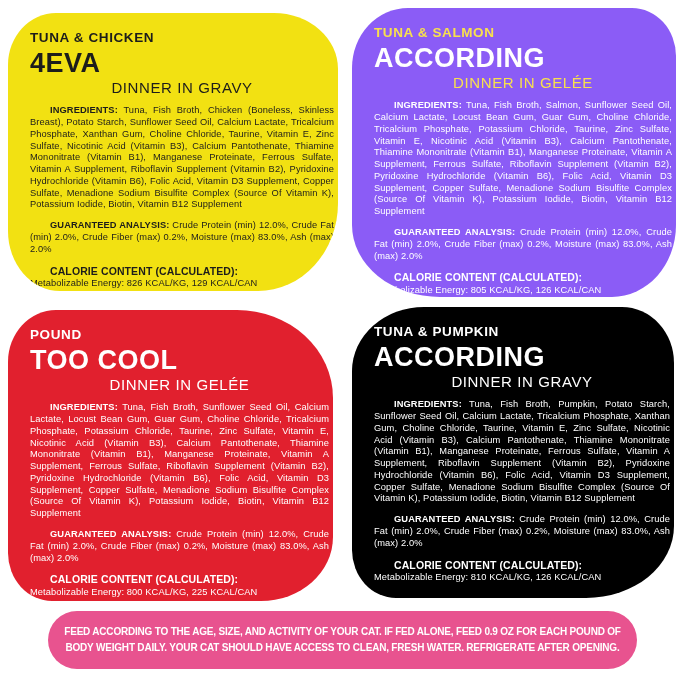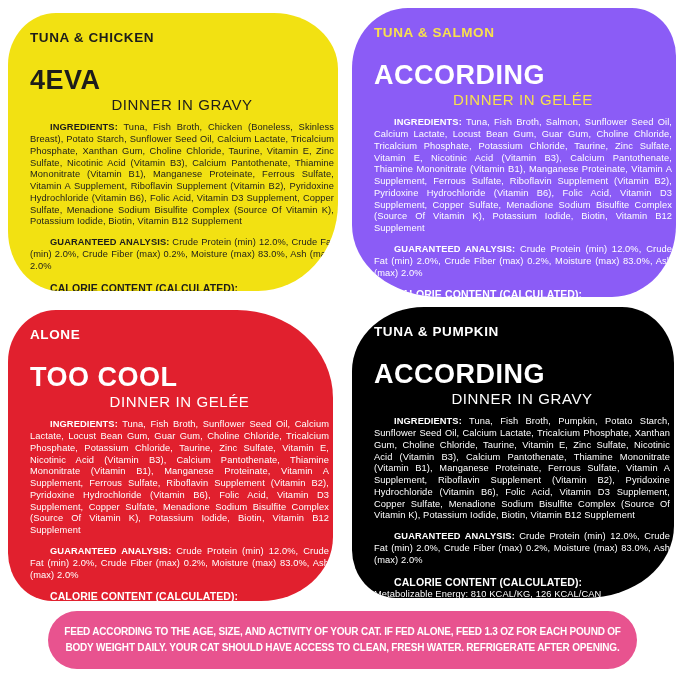--- a/index.html
+++ b/index.html
@@ -22,21 +22,21 @@
   }
   .panel-red{
     left:8px;top:310px;width:325px;height:291px;background:#E1202E;color:#FFFFFF;
     border-radius:48px 96px 72px 44px / 52px 88px 64px 48px;
   }
   .panel-green{
     left:352px;top:307px;width:322px;height:291px;background:#000000;color:#FFFFFF;
     border-radius:72px 52px 88px 44px / 64px 56px 72px 48px;
   }
   .flavor{font-size:13.5px;font-weight:700;letter-spacing:.6px;line-height:1.15;}
-  .pname{font-size:27px;font-weight:800;letter-spacing:.5px;margin:20px 0 2px;line-height:1.05;}
+  .pname{font-size:27px;font-weight:800;letter-spacing:.5px;margin:3px 0 2px;line-height:1.05;}
   .dstyle{font-size:15px;font-weight:400;letter-spacing:.6px;line-height:1.15;text-align:center;}
   .panel-orange .flavor,.panel-orange .dstyle{color:#F8E04E;}
   .panel-orange .pname,.panel-red .pname,.panel-green .pname{color:#FFFFFF;}
   .body{
     font-size:9.3px;line-height:1.27;text-align:justify;margin:9px 0 0;
     letter-spacing:.1px;
   }
   .body strong{font-weight:700;margin-left:20px;}
   .blk{display:block;}
   .cal-label{font-size:10.5px;}
@@ -69,21 +69,21 @@
   <div class="dstyle">DINNER IN GELÉE</div>
   <p class="body"><strong>INGREDIENTS:</strong> <span>Tuna, Fish Broth, Salmon, Sunflower Seed Oil, Calcium Lactate, Locust Bean Gum, Guar Gum, Choline Chloride, Tricalcium Phosphate, Potassium Chloride, Taurine, Zinc Sulfate, Vitamin E, Nicotinic Acid (Vitamin B3), Calcium Pantothenate, Thiamine Mononitrate (Vitamin B1), Manganese Proteinate, Vitamin A Supplement, Ferrous Sulfate, Riboflavin Supplement (Vitamin B2), Pyridoxine Hydrochloride (Vitamin B6), Folic Acid, Vitamin D3 Supplement, Copper Sulfate, Menadione Sodium Bisulfite Complex (Source Of Vitamin K), Potassium Iodide, Biotin, Vitamin B12 Supplement</span></p>
   <p class="body"><strong>GUARANTEED ANALYSIS:</strong> <span>Crude Protein (min) 12.0%, Crude Fat (min) 2.0%, Crude Fiber (max) 0.2%, Moisture (max) 83.0%, Ash (max) 2.0%</span></p>
   <p class="body">
       <strong class="blk cal-label">CALORIE CONTENT (CALCULATED):</strong>
       <span class="blk">Metabolizable Energy: 805 KCAL/KG, 126 KCAL/CAN</span>
     </p>
 </section>
 
 <section class="panel panel-red">
-  <div class="flavor">ALONE</div>
+  <div class="flavor">POUND</div>
   <h2 class="pname">TOO COOL</h2>
   <div class="dstyle">DINNER IN GELÉE</div>
   <p class="body"><strong>INGREDIENTS:</strong> <span>Tuna, Fish Broth, Sunflower Seed Oil, Calcium Lactate, Locust Bean Gum, Guar Gum, Choline Chloride, Tricalcium Phosphate, Potassium Chloride, Taurine, Zinc Sulfate, Vitamin E, Nicotinic Acid (Vitamin B3), Calcium Pantothenate, Thiamine Mononitrate (Vitamin B1), Manganese Proteinate, Vitamin A Supplement, Ferrous Sulfate, Riboflavin Supplement (Vitamin B2), Pyridoxine Hydrochloride (Vitamin B6), Folic Acid, Vitamin D3 Supplement, Copper Sulfate, Menadione Sodium Bisulfite Complex (Source Of Vitamin K), Potassium Iodide, Biotin, Vitamin B12 Supplement</span></p>
   <p class="body"><strong>GUARANTEED ANALYSIS:</strong> <span>Crude Protein (min) 12.0%, Crude Fat (min) 2.0%, Crude Fiber (max) 0.2%, Moisture (max) 83.0%, Ash (max) 2.0%</span></p>
   <p class="body">
       <strong class="blk cal-label">CALORIE CONTENT (CALCULATED):</strong>
       <span class="blk">Metabolizable Energy: 800 KCAL/KG, 225 KCAL/CAN</span>
     </p>
 </section>
 
@@ -93,14 +93,14 @@
   <div class="dstyle">DINNER IN GRAVY</div>
   <p class="body"><strong>INGREDIENTS:</strong> <span>Tuna, Fish Broth, Pumpkin, Potato Starch, Sunflower Seed Oil, Calcium Lactate, Tricalcium Phosphate, Xanthan Gum, Choline Chloride, Taurine, Vitamin E, Zinc Sulfate, Nicotinic Acid (Vitamin B3), Calcium Pantothenate, Thiamine Mononitrate (Vitamin B1), Manganese Proteinate, Ferrous Sulfate, Vitamin A Supplement, Riboflavin Supplement (Vitamin B2), Pyridoxine Hydrochloride (Vitamin B6), Folic Acid, Vitamin D3 Supplement, Copper Sulfate, Menadione Sodium Bisulfite Complex (Source Of Vitamin K), Potassium Iodide, Biotin, Vitamin B12 Supplement</span></p>
   <p class="body"><strong>GUARANTEED ANALYSIS:</strong> <span>Crude Protein (min) 12.0%, Crude Fat (min) 2.0%, Crude Fiber (max) 0.2%, Moisture (max) 83.0%, Ash (max) 2.0%</span></p>
   <p class="body">
       <strong class="blk cal-label">CALORIE CONTENT (CALCULATED):</strong>
       <span class="blk">Metabolizable Energy: 810 KCAL/KG, 126 KCAL/CAN</span>
     </p>
 </section>
 
 <div class="banner">
-  <span>FEED ACCORDING TO THE AGE, SIZE, AND ACTIVITY OF YOUR CAT. IF FED ALONE, FEED 1.3 OZ FOR EACH POUND OF BODY WEIGHT DAILY. YOUR CAT SHOULD HAVE ACCESS TO CLEAN, FRESH WATER. REFRIGERATE AFTER OPENING.</span>
+  <span>FEED ACCORDING TO THE AGE, SIZE, AND ACTIVITY OF YOUR CAT. IF FED ALONE, FEED 0.9 OZ FOR EACH POUND OF BODY WEIGHT DAILY. YOUR CAT SHOULD HAVE ACCESS TO CLEAN, FRESH WATER. REFRIGERATE AFTER OPENING.</span>
 </div>
 
 </body></html>

